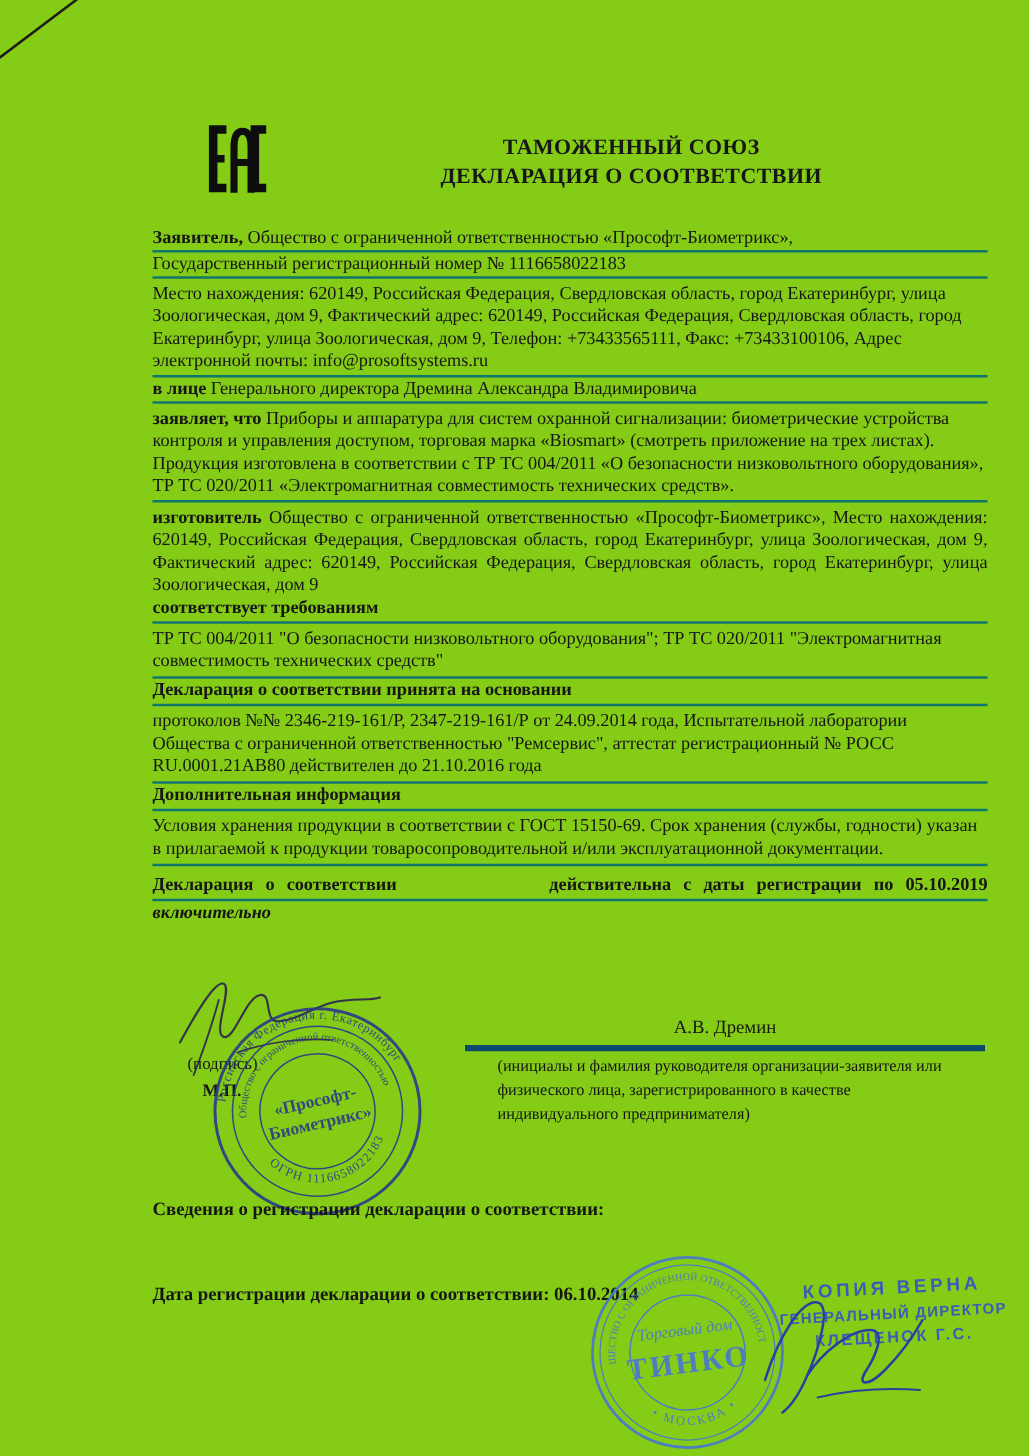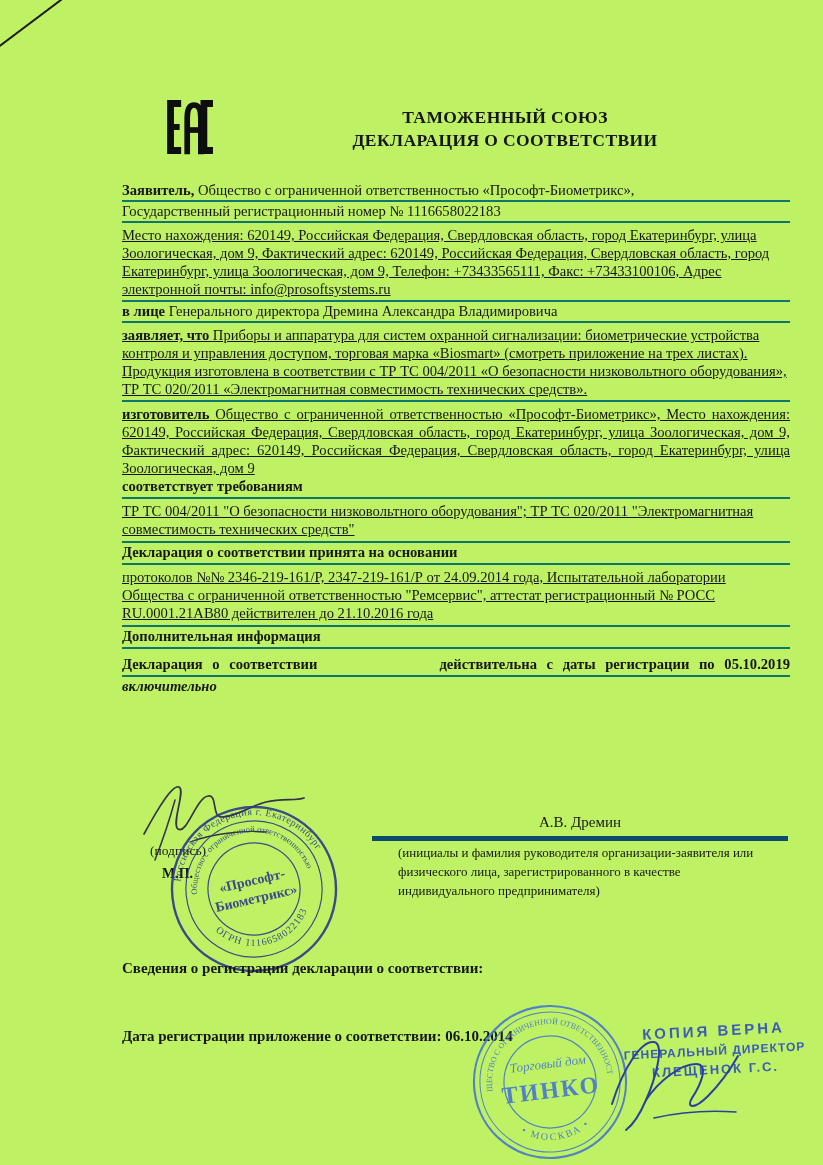--- a/index.html
+++ b/index.html
@@ -1,38 +1,38 @@
 <!DOCTYPE html>
 <html><head>
 <meta charset="utf-8">
 <style>
   * { box-sizing: border-box; }
   html, body { margin: 0; padding: 0; background: #d9d9d9; }
   .page {
     position: relative;
     width: 823px; height: 1165px;
     margin: 0 auto;
-    background: #bef264;
+    background: #84cc16;
     font-family: "Liberation Serif", serif;
     color: #161616;
     overflow: hidden;
   }
   .scan-line { position: absolute; left: -10px; top: 20px; width: 86px; height: 2px; background: #1c1c1c; transform: rotate(-37deg); }
 
   .eac { position: absolute; left: 166px; top: 97px; }
 
   .doc-title {
     position: absolute; left: 280px; top: 106px; width: 450px;
     text-align: center; font-weight: bold; font-size: 17.5px; letter-spacing: .4px; line-height: 23px;
   }
 
   .content { position: absolute; left: 122px; top: 181px; width: 668px; font-size: 14.6px; line-height: 18px; }
   .rule { border-bottom: 2px solid #0f766e; }
   .content .ln { padding-bottom: 1px; }
-  .content p { margin: 3px 0 0 0; text-decoration: underline; }
+  .content p { margin: 3px 0 0 0; }
   .pb2 { padding-bottom: 2px; }
   .pb3 { padding-bottom: 3px; }
   .just { text-align: justify; }
   .code-line { padding: 1px 0 7px 0; }
   .h { font-weight: bold; margin-top: 0; padding-bottom: 2px; }
   .validity { margin-top: 6px; font-weight: bold; display: flex; justify-content: space-between; padding-bottom: 2px; word-spacing: 6px; }
   .tail { font-weight: bold; font-style: italic; }
 
   
   .abs { position: absolute; }
@@ -107,20 +107,21 @@
       <span>Общество с ограниченной ответственностью «Прософт-Биометрикс», Место нахождения: 620149, Российская Федерация, Свердловская область, город Екатеринбург, улица Зоологическая, дом 9, Фактический адрес: 620149, Российская Федерация, Свердловская область, город Екатеринбург, улица Зоологическая, дом 9</span>
     </p>
 
     <div class="h rule">соответствует требованиям</div>
     <p class="rule pb3">ТР ТС 004/2011 "О безопасности низковольтного оборудования"; ТР ТС 020/2011 "Электромагнитная совместимость технических средств"</p>
 
     <div class="h rule">Декларация о соответствии принята на основании</div>
     <p class="rule pb3">протоколов №№ 2346-219-161/Р, 2347-219-161/Р от 24.09.2014 года, Испытательной лаборатории Общества с ограниченной ответственностью "Ремсервис", аттестат регистрационный № РОСС RU.0001.21АВ80 действителен до 21.10.2016 года</p>
 
     <div class="h rule">Дополнительная информация</div>
+    <p class="rule pb3">Условия хранения продукции в соответствии с ГОСТ 15150-69. Срок хранения (службы, годности) указан в прилагаемой к продукции товаросопроводительной и/или эксплуатационной документации.</p>
 
     <div class="validity rule">
       <span>Декларация о соответствии</span>
       <span>
         <span>действительна с даты регистрации по</span>
         <span>05.10.2019</span>
       </span>
     </div>
     <div class="tail">включительно</div>
   </div>
@@ -158,21 +159,21 @@
     </text>
     <text x="86" y="82" text-anchor="middle" font-size="14" font-weight="bold" fill="#2c3a8c">«Прософт-</text>
     <text x="86" y="100" text-anchor="middle" font-size="14" font-weight="bold" fill="#2c3a8c">Биометрикс»</text>
   </svg>
 
   <div class="abs name-line">А.В. Дремин</div>
   <div class="abs name-caption">(инициалы и фамилия руководителя организации-заявителя или физического лица, зарегистрированного в качестве индивидуального предпринимателя)</div>
 
   <div class="abs reg-heading">Сведения о регистрации декларации о соответствии:</div>
   <div class="abs reg-date">
-    <span>Дата регистрации приложение о соответствии:</span>
+    <span>Дата регистрации декларации о соответствии:</span>
     <span>06.10.2014</span>
   </div>
 
   <svg class="abs tinko-stamp" width="160" height="160" viewBox="0 0 160 160">
     <g fill="none" stroke="#4a78cf">
       <circle cx="80" cy="80" r="76" stroke-width="2.2"></circle>
       <circle cx="80" cy="80" r="70" stroke-width="1"></circle>
       <circle cx="80" cy="80" r="46" stroke-width="1.2"></circle>
     </g>
     <defs>

